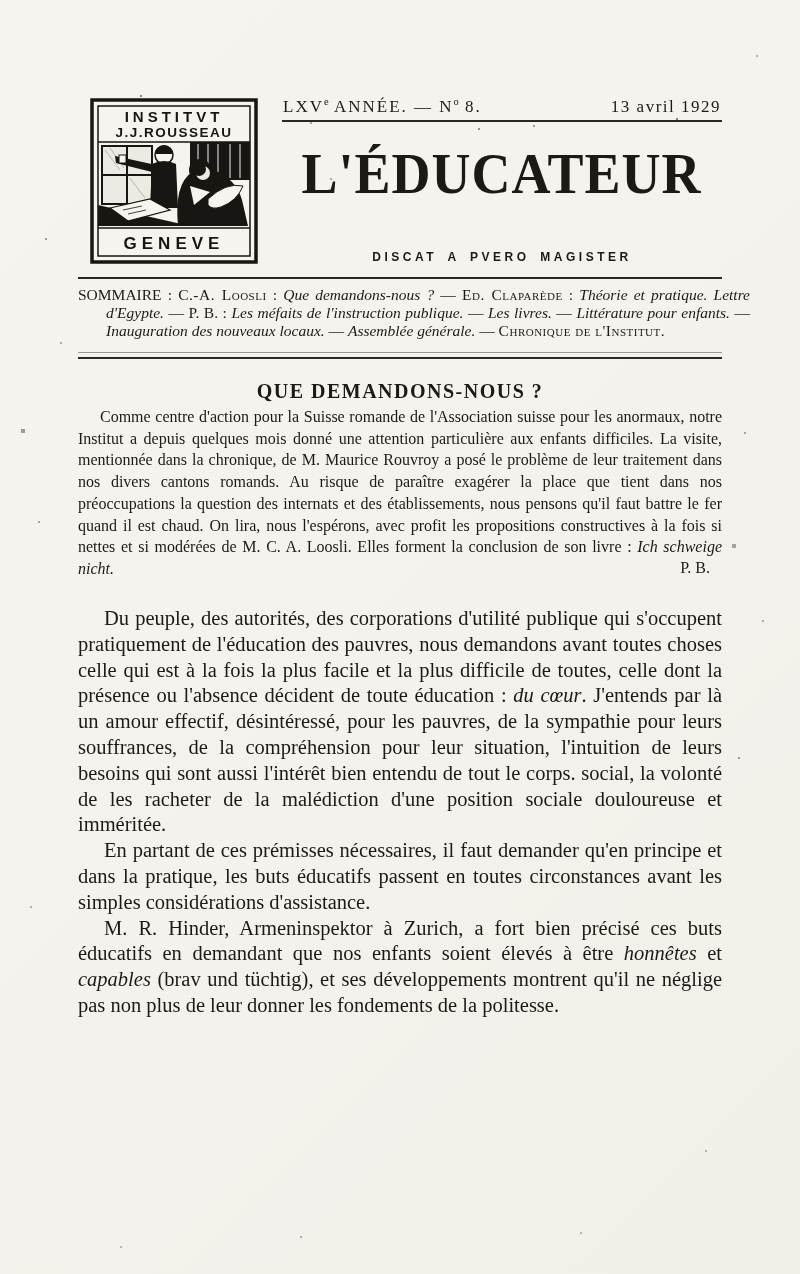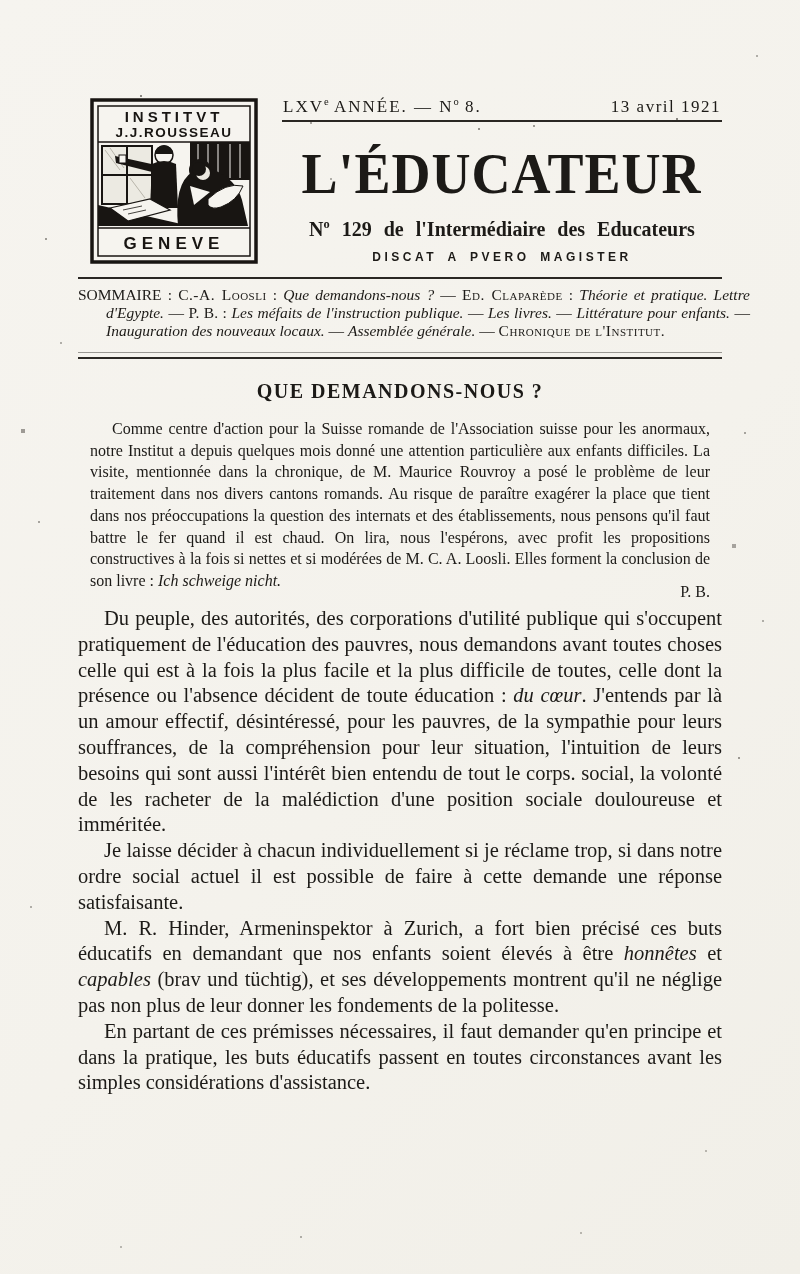--- a/index.html
+++ b/index.html
@@ -78,21 +78,21 @@
 
   .article-title{
     position:absolute;left:78px;top:380px;width:644px;margin:0;
     text-align:center;font-size:20px;font-weight:700;letter-spacing:1.5px;
   }
 
   .lede{
     position:absolute;left:78px;top:406px;width:644px;
     font-size:16px;line-height:21.7px;
   }
-  .lede-text{margin:12px;text-align:justify;text-indent:22px;}
+  .lede-text{margin:0;text-align:justify;text-indent:22px;}
   .signature{position:absolute;right:12px;bottom:1px;}
 
   .body-text{
     position:absolute;left:78px;top:606px;width:644px;
     font-size:20.5px;line-height:25.8px;
   }
   .body-text p{margin:0;text-align:justify;text-indent:26px;}
 
   .seg-i{font-style:italic;}
   .seg-sc{font-variant:small-caps;letter-spacing:.5px;}
@@ -146,40 +146,38 @@
         <line x1="33" y1="112" x2="52" y2="108" stroke="#181512" stroke-width="0.8"></line>
         <line x1="38" y1="116" x2="56" y2="112" stroke="#181512" stroke-width="0.8"></line>
       </g>
       <line x1="8" y1="130" x2="160" y2="130" stroke="#181512" stroke-width="1.5"></line>
       <text x="84" y="151" text-anchor="middle" font-family="Liberation Sans, sans-serif" font-size="17" font-weight="bold" letter-spacing="5" fill="#181512">GENEVE</text>
     </svg>
   </div>
 
   <div class="issue-row">
     <span class="issue-left"><span>LXV</span><span class="seg-sup">e</span><span> ANNÉE. — N</span><span class="seg-sup">o</span><span> 8.</span></span>
-    <span class="issue-date">13 avril 1921</span>
+    <span class="issue-date">13 avril 1929</span>
   </div>
   <div class="rule rule-issue"></div>
 
   <h1 class="main-title">L'ÉDUCATEUR</h1>
-  <div class="subtitle"><span>N</span><span class="seg-sup">o</span><span> 129 de l'Intermédiaire des Educateurs</span></div>
   <div class="motto">DISCAT A PVERO MAGISTER</div>
 
   <div class="rule rule-som-top"></div>
   <p class="sommaire"><span>SOMMAIRE : </span><span class="seg-sc">C.-A. Loosli</span><span> : </span><span class="seg-i">Que demandons-nous ?</span><span> — </span><span class="seg-sc">Ed. Claparède</span><span> : </span><span class="seg-i">Théorie et pratique. Lettre d'Egypte.</span><span> — P. B. : </span><span class="seg-i">Les méfaits de l'instruction publique.</span><span> — </span><span class="seg-i">Les livres.</span><span> — </span><span class="seg-i">Littérature pour enfants.</span><span> — </span><span class="seg-i">Inauguration des nouveaux locaux.</span><span> — </span><span class="seg-i">Assemblée générale.</span><span> — </span><span class="seg-sc">Chronique de l'Institut.</span></p>
   <div class="rule rule-som-bot-thin"></div>
   <div class="rule rule-som-bot"></div>
 
   <h2 class="article-title">QUE DEMANDONS-NOUS ?</h2>
 
   <div class="lede">
     <p class="lede-text"><span>Comme centre d'action pour la Suisse romande de l'Association suisse pour les anormaux, notre Institut a depuis quelques mois donné une attention particulière aux enfants difficiles. La visite, mentionnée dans la chronique, de M. Maurice Rouvroy a posé le problème de leur traitement dans nos divers cantons romands. Au risque de paraître exagérer la place que tient dans nos préoccupations la question des internats et des établissements, nous pensons qu'il faut battre le fer quand il est chaud. On lira, nous l'espérons, avec profit les propositions constructives à la fois si nettes et si modérées de M. C. A. Loosli. Elles forment la conclusion de son livre : </span><span class="seg-i">Ich schweige nicht.</span></p>
     <span class="signature">P. B.</span>
   </div>
 
   <div class="body-text">
     <p><span>Du peuple, des autorités, des corporations d'utilité publique qui s'occupent pratiquement de l'éducation des pauvres, nous demandons avant toutes choses celle qui est à la fois la plus facile et la plus difficile de toutes, celle dont la présence ou l'absence décident de toute éducation : </span><span class="seg-i">du cœur</span><span>. J'entends par là un amour effectif, désintéressé, pour les pauvres, de la sympathie pour leurs souffrances, de la compréhension pour leur situation, l'intuition de leurs besoins qui sont aussi l'intérêt bien entendu de tout le corps. social, la volonté de les racheter de la malédiction d'une position sociale douloureuse et imméritée.</span></p>
-    <p><span>Je laisse décider à chacun individuellement si je réclame trop, si dans notre ordre social actuel il est possible de faire à cette demande une réponse satisfaisante.</span></p>
+    <p><span>En partant de ces prémisses nécessaires, il faut demander qu'en principe et dans la pratique, les buts éducatifs passent en toutes circonstances avant les simples considérations d'assistance.</span></p>
     <p><span>M. R. Hinder, Armeninspektor à Zurich, a fort bien précisé ces buts éducatifs en demandant que nos enfants soient élevés à être </span><span class="seg-i">honnêtes</span><span> et </span><span class="seg-i">capables</span><span> (brav und tüchtig), et ses développements montrent qu'il ne néglige pas non plus de leur donner les fondements de la politesse.</span></p>
-    <p><span>En partant de ces prémisses nécessaires, il faut demander qu'en principe et dans la pratique, les buts éducatifs passent en toutes circonstances avant les simples considérations d'assistance.</span></p>
   </div>
 
 </div>
 
 </body></html>

